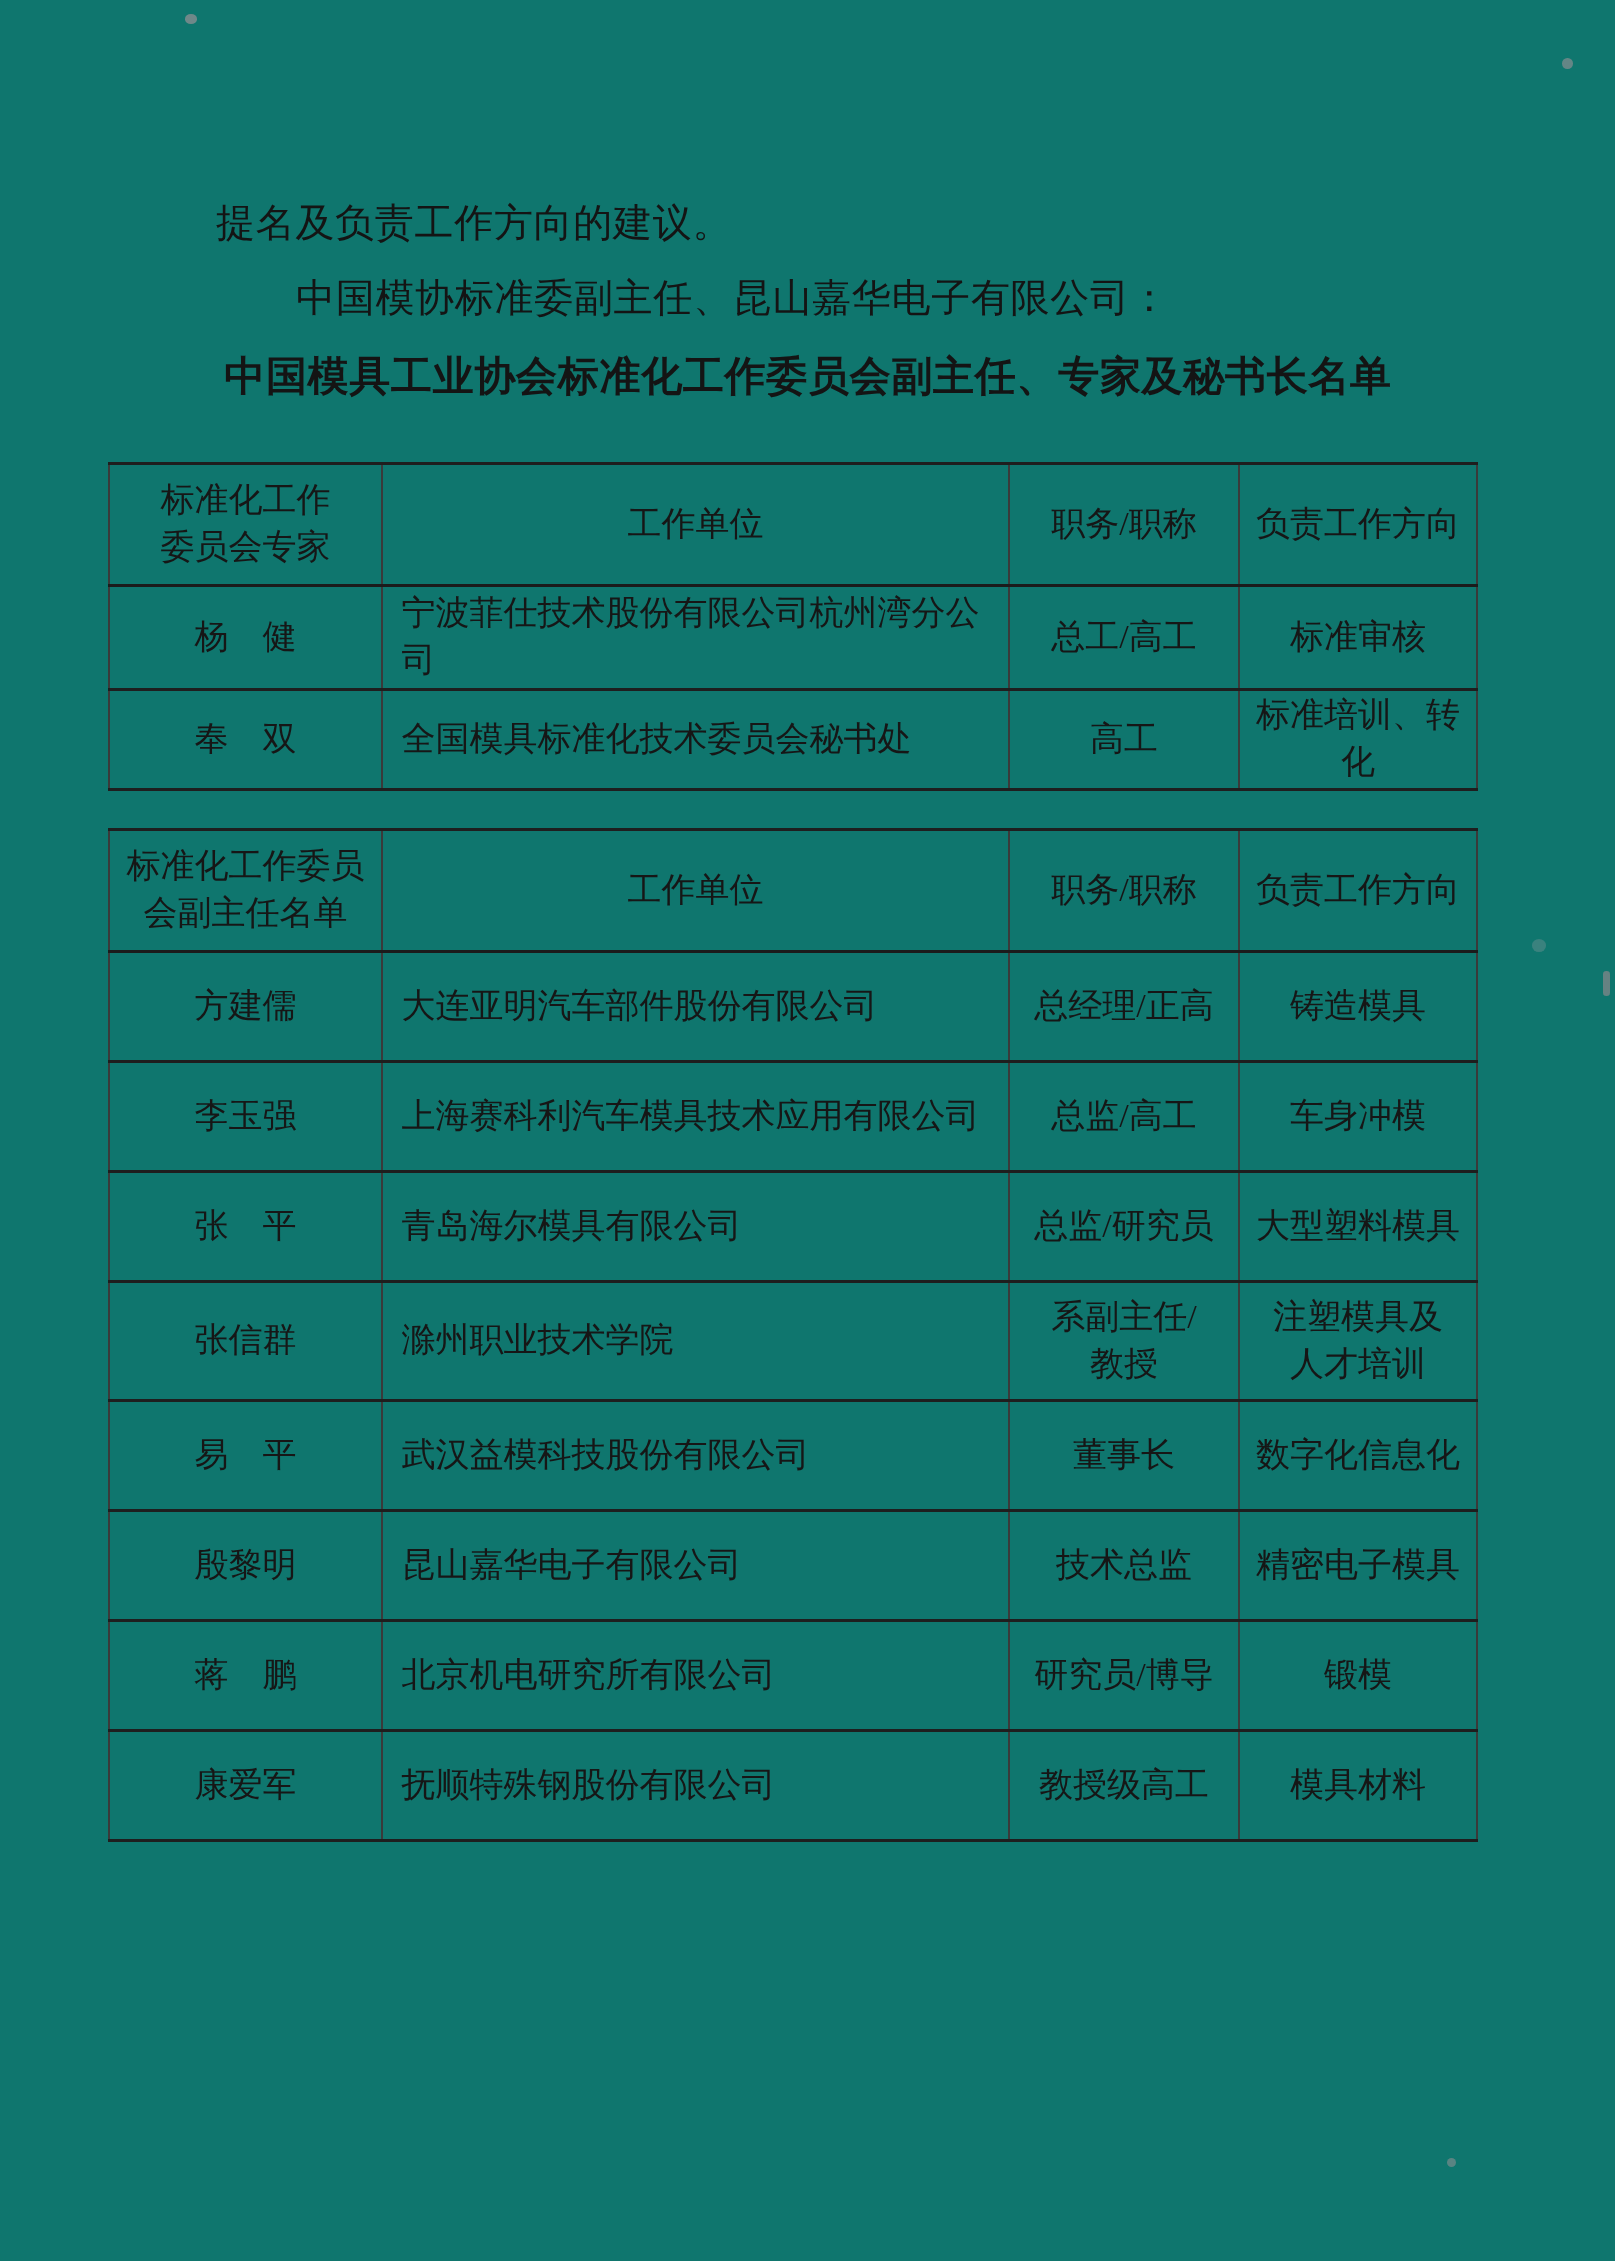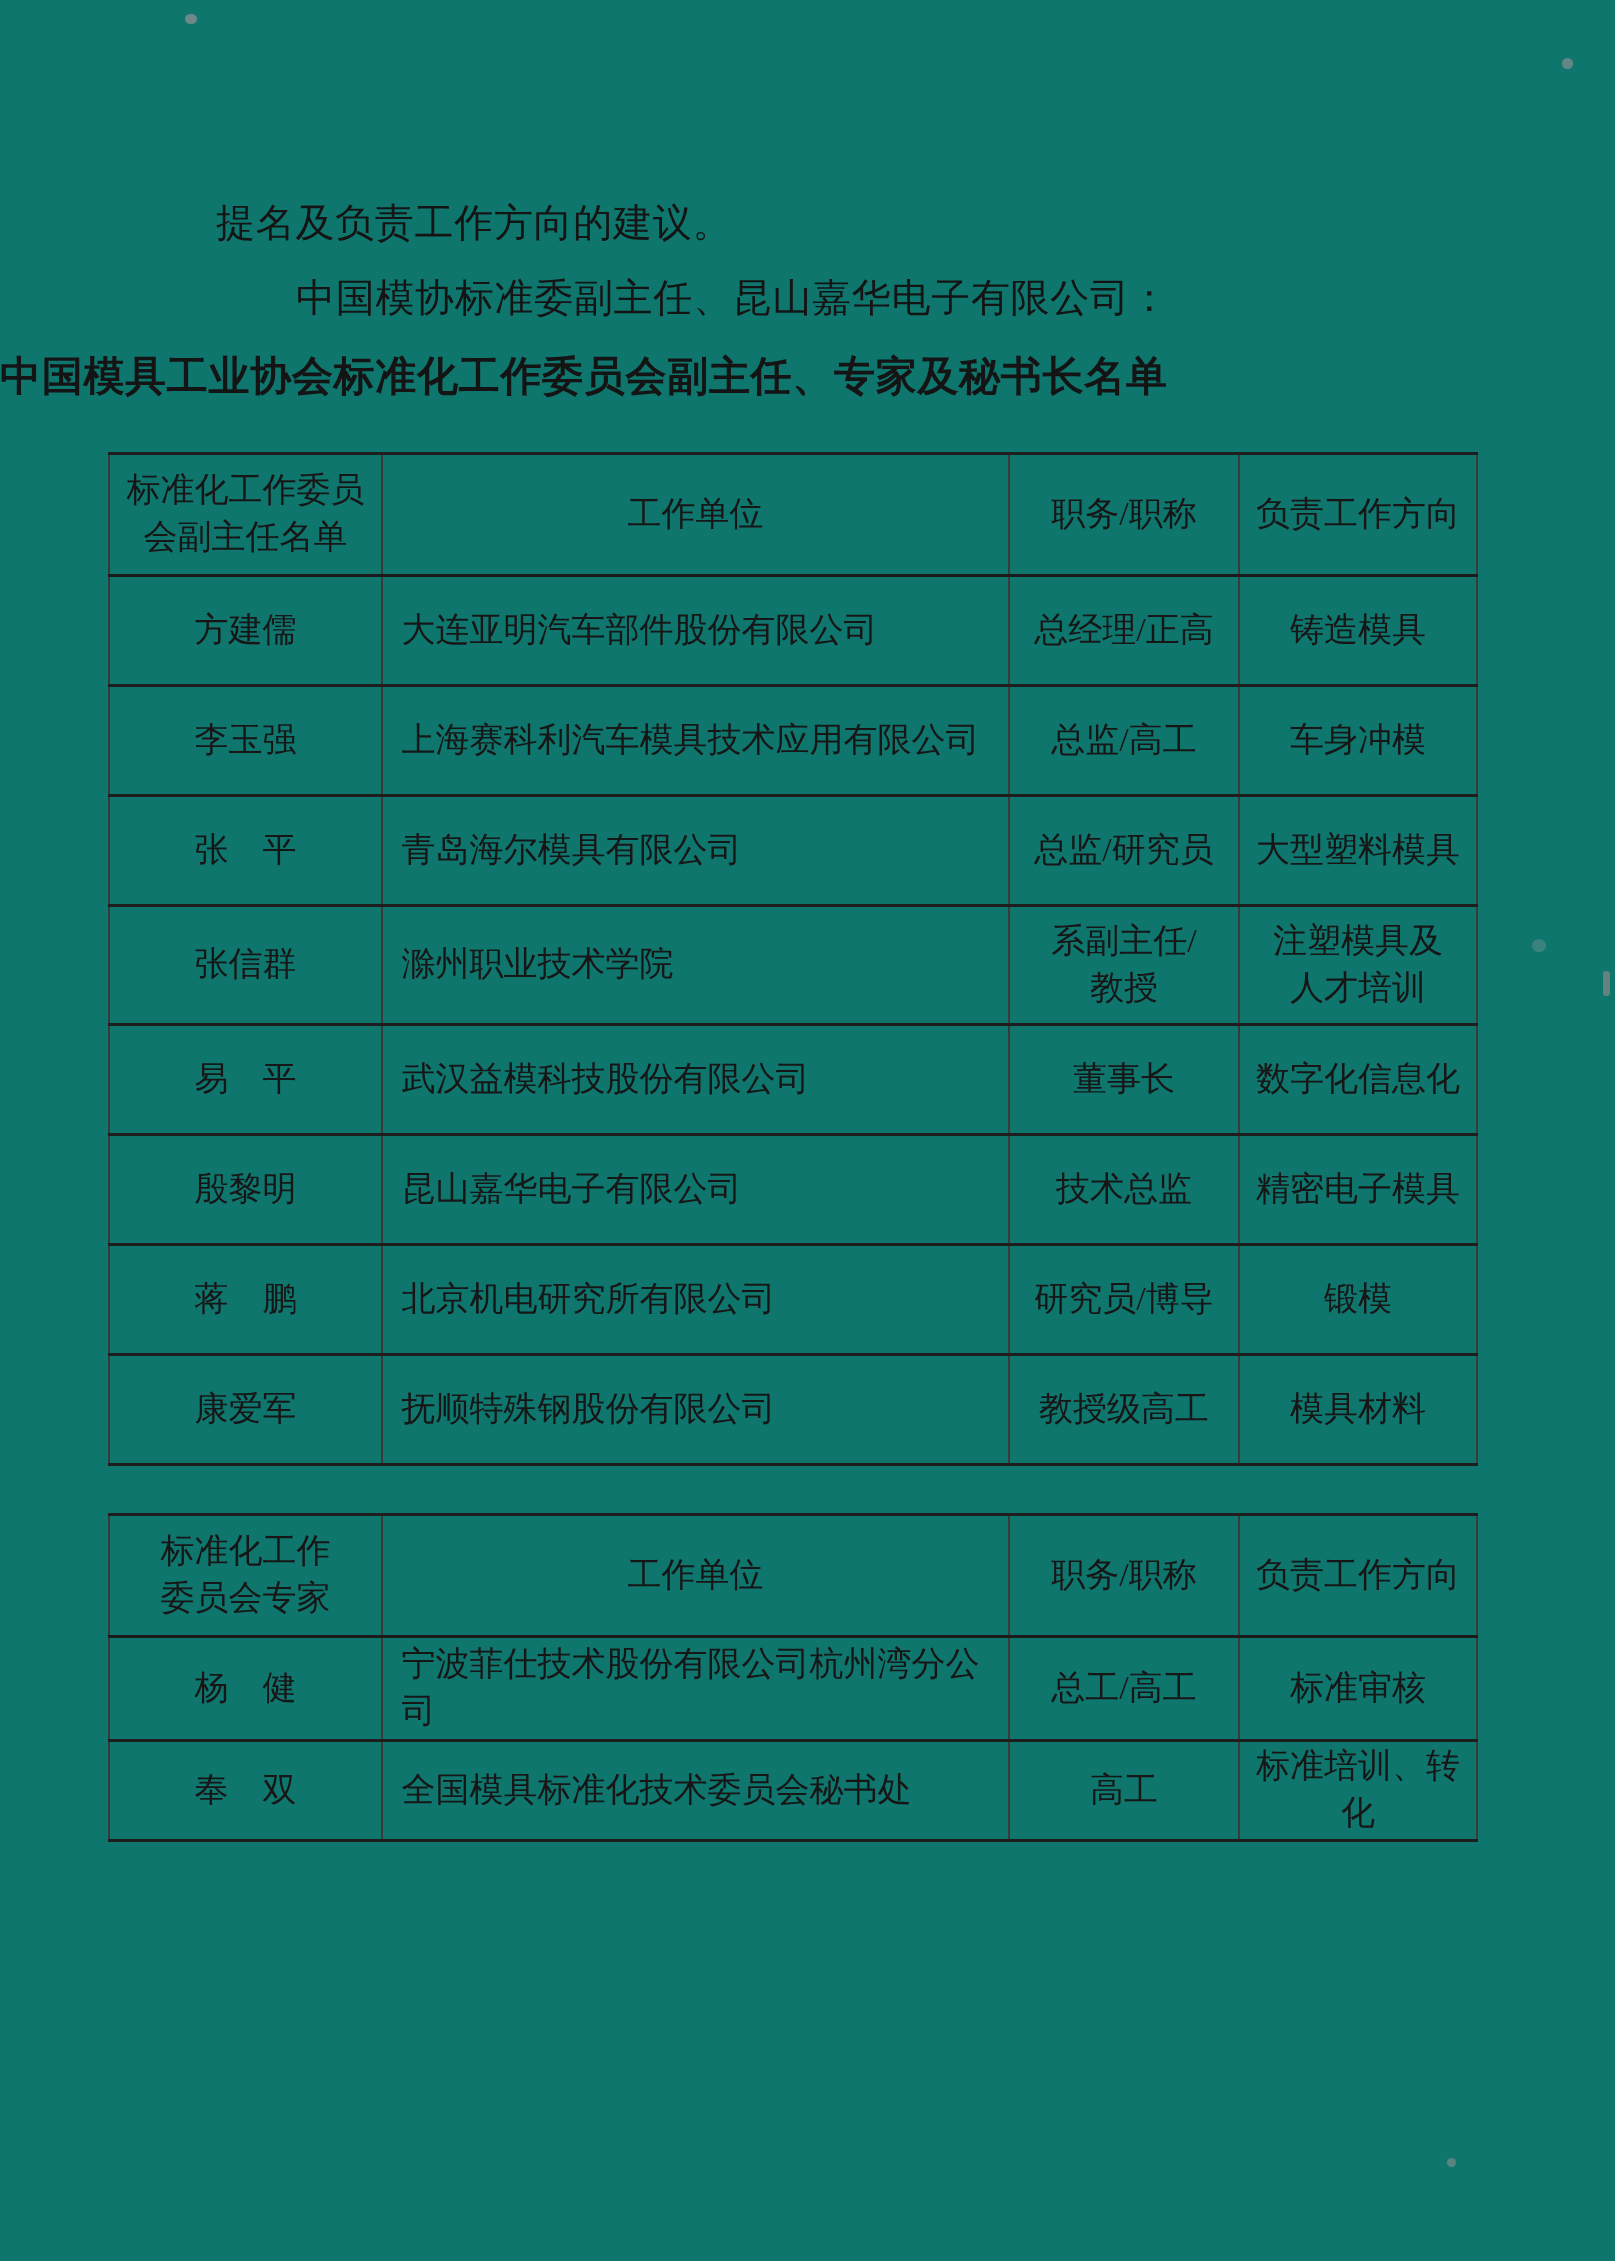--- a/index.html
+++ b/index.html
@@ -16,21 +16,21 @@
   .doc-text {
     padding:185px 216px 0 216px;
     font-size:39px;
     line-height:75px;
     letter-spacing:0.7px;
   }
   .para-line { white-space:nowrap; }
   .para-line.indent { text-indent:80px; }
   .doc-title {
     margin-top:2.6px;
-    text-align:left;
+    text-align:center;
     font-weight:bold;
     font-size:41px;
     line-height:77px;
     letter-spacing:0.7px;
   }
   table.roster {
     border-collapse:collapse;
     table-layout:fixed;
     margin-left:108px;
     width:1368px;
@@ -73,20 +73,52 @@
 <body>
 
 <div class="page">
 
   <div class="doc-text">
     <div class="para-line">提名及负责工作方向的建议。</div>
     <div class="para-line indent">中国模协标准委副主任、昆山嘉华电子有限公司：</div>
   </div>
 
   <div class="doc-title">中国模具工业协会标准化工作委员会副主任、专家及秘书长名单</div>
+
+  <table class="roster second">
+    <colgroup>
+        <col class="c-name">
+        <col class="c-org">
+        <col class="c-title">
+        <col class="c-dir">
+      </colgroup>
+    <thead>
+      <tr>
+        <td>标准化工作
+委员会专家</td>
+        <td>工作单位</td>
+        <td>职务/职称</td>
+        <td>负责工作方向</td>
+      </tr>
+    </thead>
+    <tbody>
+      <tr class="r1">
+        <td>杨　健</td>
+        <td class="org">宁波菲仕技术股份有限公司杭州湾分公司</td>
+        <td>总工/高工</td>
+        <td>标准审核</td>
+      </tr>
+      <tr class="r2">
+        <td>奉　双</td>
+        <td class="org">全国模具标准化技术委员会秘书处</td>
+        <td>高工</td>
+        <td>标准培训、转化</td>
+      </tr>
+    </tbody>
+  </table>
 
   <table class="roster first">
     <colgroup>
         <col class="c-name">
         <col class="c-org">
         <col class="c-title">
         <col class="c-dir">
       </colgroup>
     <thead>
       <tr>
@@ -144,52 +176,20 @@
       </tr>
       <tr>
         <td>康爱军</td>
         <td class="org">抚顺特殊钢股份有限公司</td>
         <td>教授级高工</td>
         <td>模具材料</td>
       </tr>
     </tbody>
   </table>
 
-  <table class="roster second">
-    <colgroup>
-        <col class="c-name">
-        <col class="c-org">
-        <col class="c-title">
-        <col class="c-dir">
-      </colgroup>
-    <thead>
-      <tr>
-        <td>标准化工作
-委员会专家</td>
-        <td>工作单位</td>
-        <td>职务/职称</td>
-        <td>负责工作方向</td>
-      </tr>
-    </thead>
-    <tbody>
-      <tr class="r1">
-        <td>杨　健</td>
-        <td class="org">宁波菲仕技术股份有限公司杭州湾分公司</td>
-        <td>总工/高工</td>
-        <td>标准审核</td>
-      </tr>
-      <tr class="r2">
-        <td>奉　双</td>
-        <td class="org">全国模具标准化技术委员会秘书处</td>
-        <td>高工</td>
-        <td>标准培训、转化</td>
-      </tr>
-    </tbody>
-  </table>
-
   <div class="artifact a1"></div>
   <div class="artifact a2"></div>
   <div class="artifact a3"></div>
   <div class="artifact a4"></div>
   <div class="artifact a5"></div>
 
 </div>
 
 
 </body></html>

